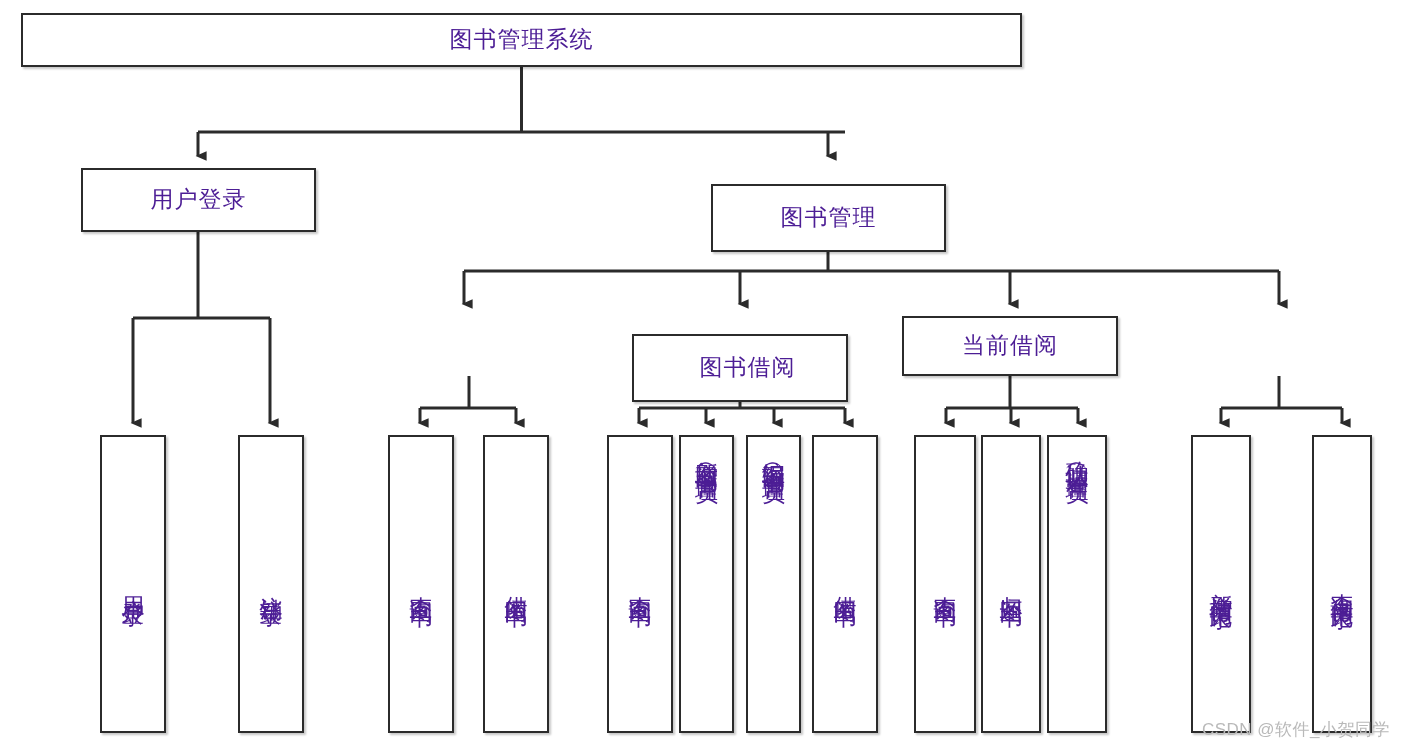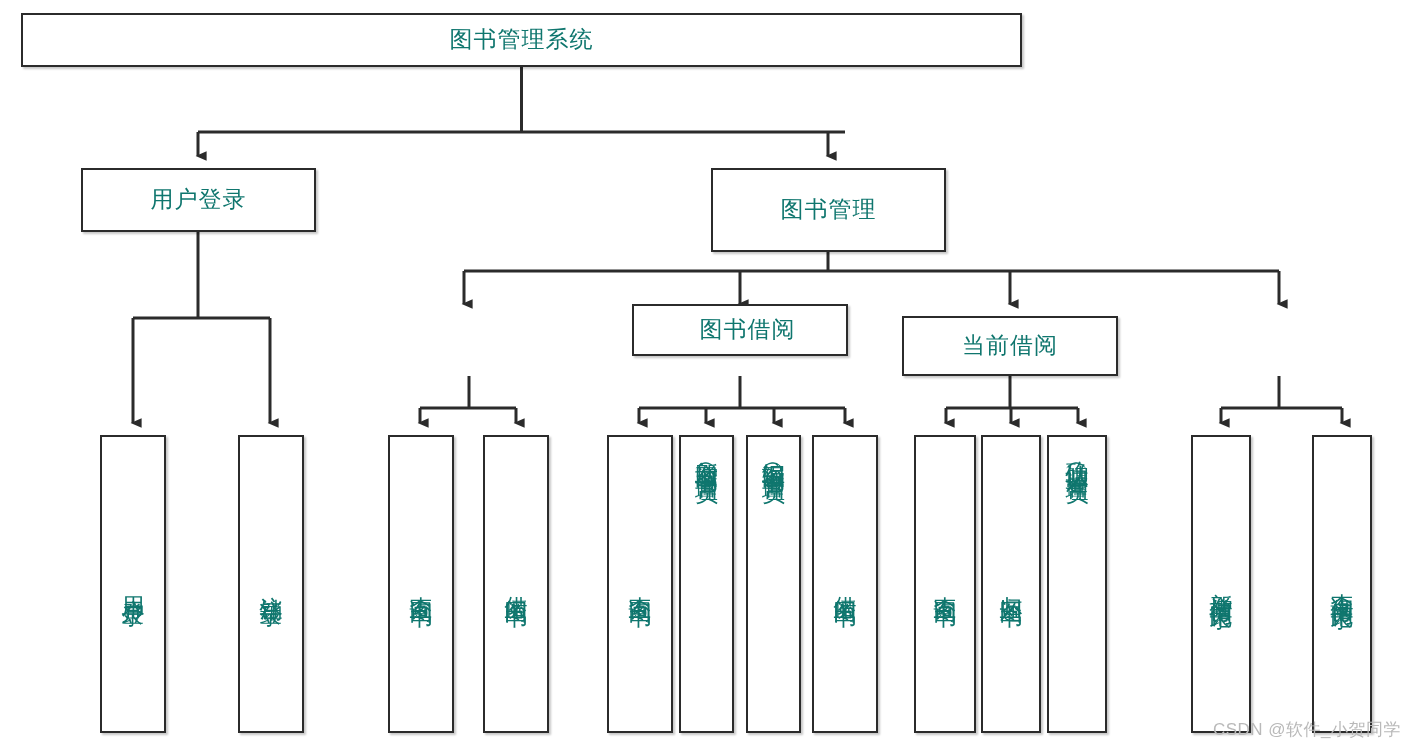--- a/index.html
+++ b/index.html
@@ -29,21 +29,21 @@
     position: absolute;
     box-sizing: border-box;
     background: #ffffff;
     border: 2.5px solid #2b2b2b;
     display: flex;
     align-items: center;
     justify-content: center;
     box-shadow: 2px 2px 2px rgba(0,0,0,0.22);
   }
   .node .label {
-    color: #0f766e;
+    color: #4c1d95;
     font-size: 23px;
     line-height: 1.18;
     letter-spacing: 1px;
     text-align: center;
     white-space: nowrap;
   }
   .node.vertical .label {
     writing-mode: vertical-rl;
     text-orientation: upright;
     white-space: normal;
@@ -55,21 +55,21 @@
     align-items: flex-start;
     justify-content: center;
     padding-top: 6px;
   }
   .node.vertical.center {
     align-items: center;
     padding-top: 0;
   }
   #watermark {
     position: absolute;
-    right: 4px;
+    right: 15px;
     bottom: 6px;
     font-size: 17px;
     color: #b9b9b9;
     letter-spacing: 0.5px;
     white-space: nowrap;
     user-select: none;
     margin-left: 15px;
   }
 </style>
 </head>
@@ -128,26 +128,26 @@
   </svg>
 
   <div class="node" style="left:21px; top:13px; width:1001px; height:54px;">
     <span class="label">图书管理系统</span>
   </div>
 
   <div class="node" style="left:81px; top:168px; width:235px; height:64px;">
     <span class="label">用户登录</span>
   </div>
 
-  <div class="node" style="left:711px; top:168px; width:235px; height:84px;">
+  <div class="node" style="left:711px; top:184px; width:235px; height:68px;">
     <span class="label">图书管理</span>
   </div>
 
 
-  <div class="node" style="left:632px; top:304px; width:216px; height:52px;padding-left:15px;">
+  <div class="node" style="left:632px; top:334px; width:216px; height:68px;padding-left:15px;">
     <span class="label">图书借阅</span>
   </div>
 
   <div class="node" style="left:902px; top:316px; width:216px; height:60px;">
     <span class="label">当前借阅</span>
   </div>
 
 
   <div class="node vertical center" style="left:100px; top:435px; width:66px; height:298px;">
     <span class="label">用户登录</span>

